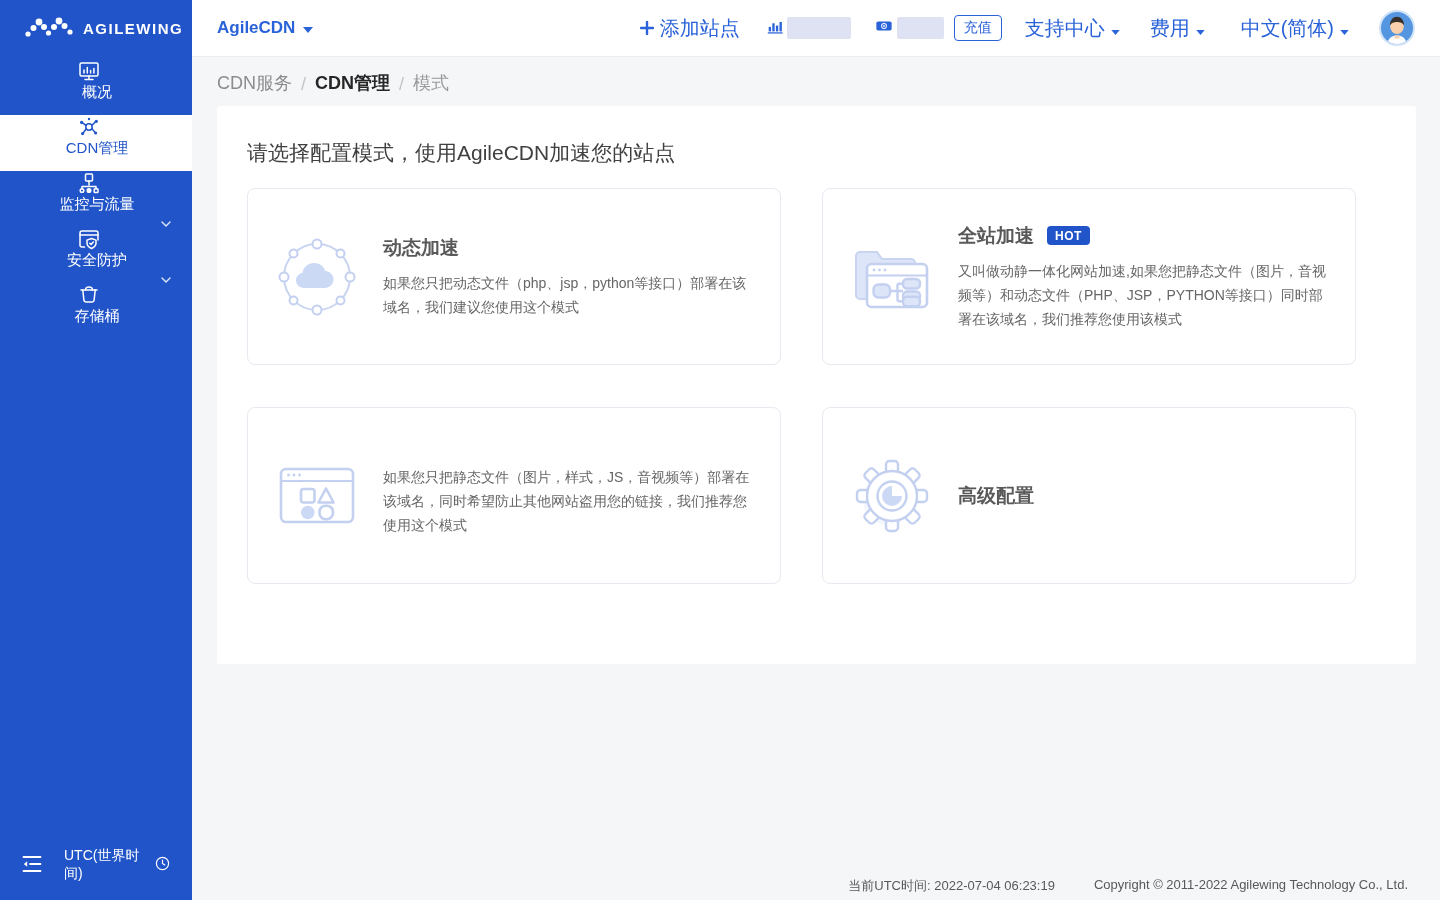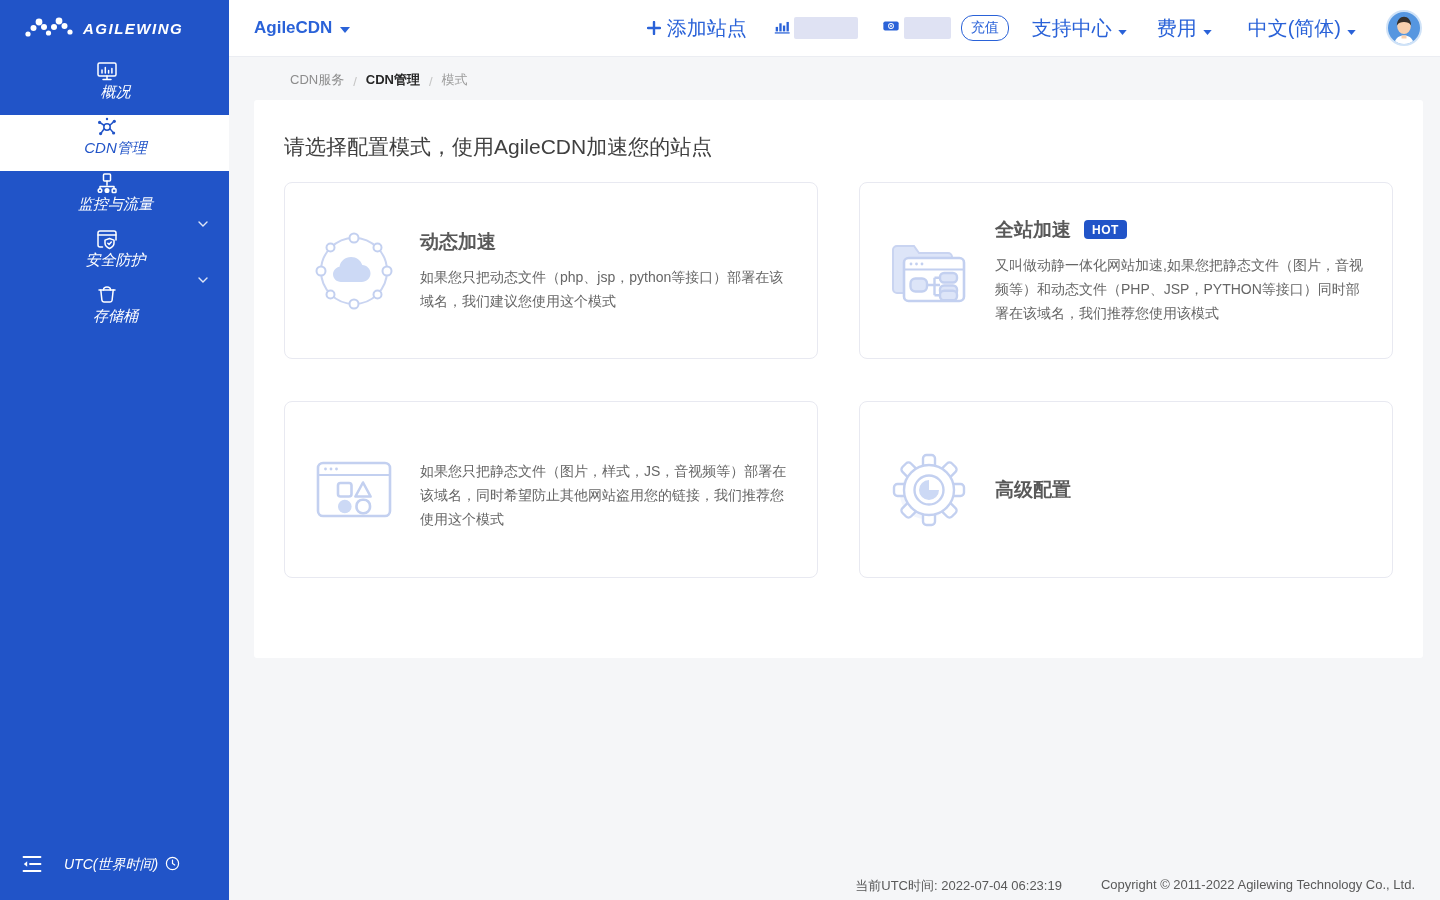--- a/index.html
+++ b/index.html
@@ -3,41 +3,41 @@
 <meta charset="utf-8">
 <style>
   * { box-sizing: border-box; }
   html,body { margin:0; padding:0; }
   body {
     width:1440px; height:900px; overflow:hidden;
     font-family:"Liberation Sans","DejaVu Sans",sans-serif;
     display:flex; background:#f5f6f8;
   }
   
-  .sidebar { width:229px; flex-shrink:0; background:#2154c8; color:#fff; position:relative;font-style:italic; }
+  .sidebar { width:192px; flex-shrink:0; background:#2154c8; color:#fff; position:relative; }
   .logo { height:57px; display:flex; align-items:center; padding-left:24px; gap:7px; }
   .logo-text { color:#fff; font-weight:bold; font-size:15px; letter-spacing:1.5px; }
   .menu { margin-top:2px; }
   .menu-item { height:56px; display:flex; align-items:center; padding:0 20px 0 22px; font-size:15px; cursor:pointer;flex-direction:column; }
   .menu-item .mi-icon { width:24px; height:24px; margin-right:17px; flex-shrink:0; }
   .menu-item.active { background:#ffffff; color:#2154c8; }
   .menu-item .chev { margin-left:auto; opacity:.85; }
   .sidebar-bottom { position:absolute; left:0; right:0; bottom:10px; height:50px; display:flex; align-items:center; padding:0 22px; font-size:14px; gap:10px; }
   .sidebar-bottom .tz { margin-left:12px; display:flex; align-items:center; gap:7px; }
   
   .main { flex:1; display:flex; flex-direction:column; position:relative; background:#f5f6f8; }
   .topbar { height:57px; background:#fff; border-bottom:1px solid #ebedf2; display:flex; align-items:center; padding:0 25px; flex-shrink:0; }
   .product { color:#2a62d8; font-size:17px; font-weight:bold; display:flex; align-items:center; gap:8px; cursor:pointer; }
   .topbar-right { margin-left:auto; display:flex; align-items:center; }
   .tb-item { display:flex; align-items:center; gap:6px; color:#2a62d8; font-size:20px; cursor:pointer; }
   .redacted { background:#dfe2f3; border-radius:2px; height:22px; display:inline-block; }
-  .recharge-btn { border:1px solid #2a62d8; color:#2a62d8; background:#fff; border-radius:12px; font-size:14px; padding:3px 9px; margin-left:10px; cursor:pointer; font-family:inherit; }
+  .recharge-btn { border:1px solid #2a62d8; color:#2a62d8; background:#fff; border-radius:4px; font-size:14px; padding:3px 9px; margin-left:10px; cursor:pointer; font-family:inherit; }
   .avatar { width:36px; height:36px; margin-left:30px; cursor:pointer; }
   
-  .breadcrumb { padding:14px 25px 11px; font-size:13px; color:#8c8c8c; display:flex; align-items:flex-end; gap:9px;margin-left:36px; }
+  .breadcrumb { padding:14px 25px 11px; font-size:18px; color:#8c8c8c; display:flex; align-items:flex-end; gap:9px; }
   .crumb { cursor:pointer; }
   .crumb.current { color:#262626; font-weight:bold; }
   .crumb.last { color:#9b9b9b; }
   .crumb-sep { color:#c4c4c4; }
   
   .panel { margin:0 24px 0 25px; background:#fff; border-radius:3px; height:558px; padding:33px 30px 0; }
   .panel-heading { font-size:21px; font-weight:normal; color:#404040; margin:0 0 21px; }
   .cards { display:grid; grid-template-columns:534px 534px; gap:42px 41px; }
   .card { border:1px solid #e8e9f1; border-radius:8px; height:177px; display:flex; align-items:center; padding:0 20px 0 23px; gap:20px; cursor:pointer; background:#fff; }
   .card-icon { width:92px; height:92px; flex-shrink:0; }

